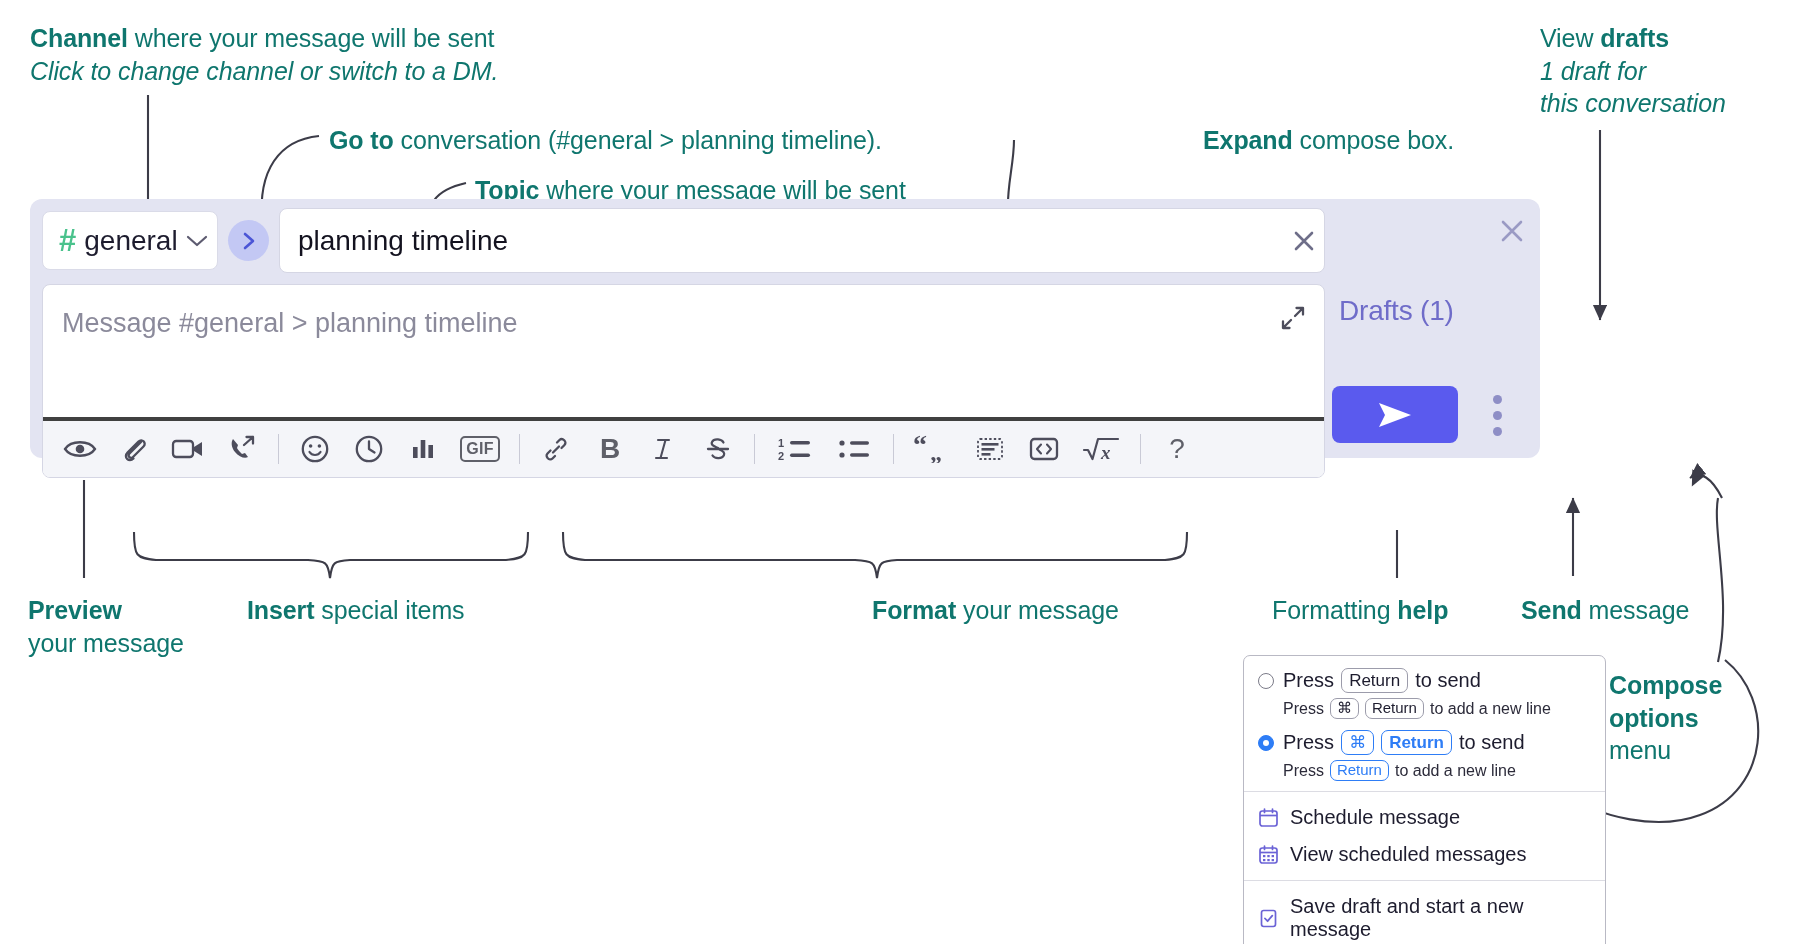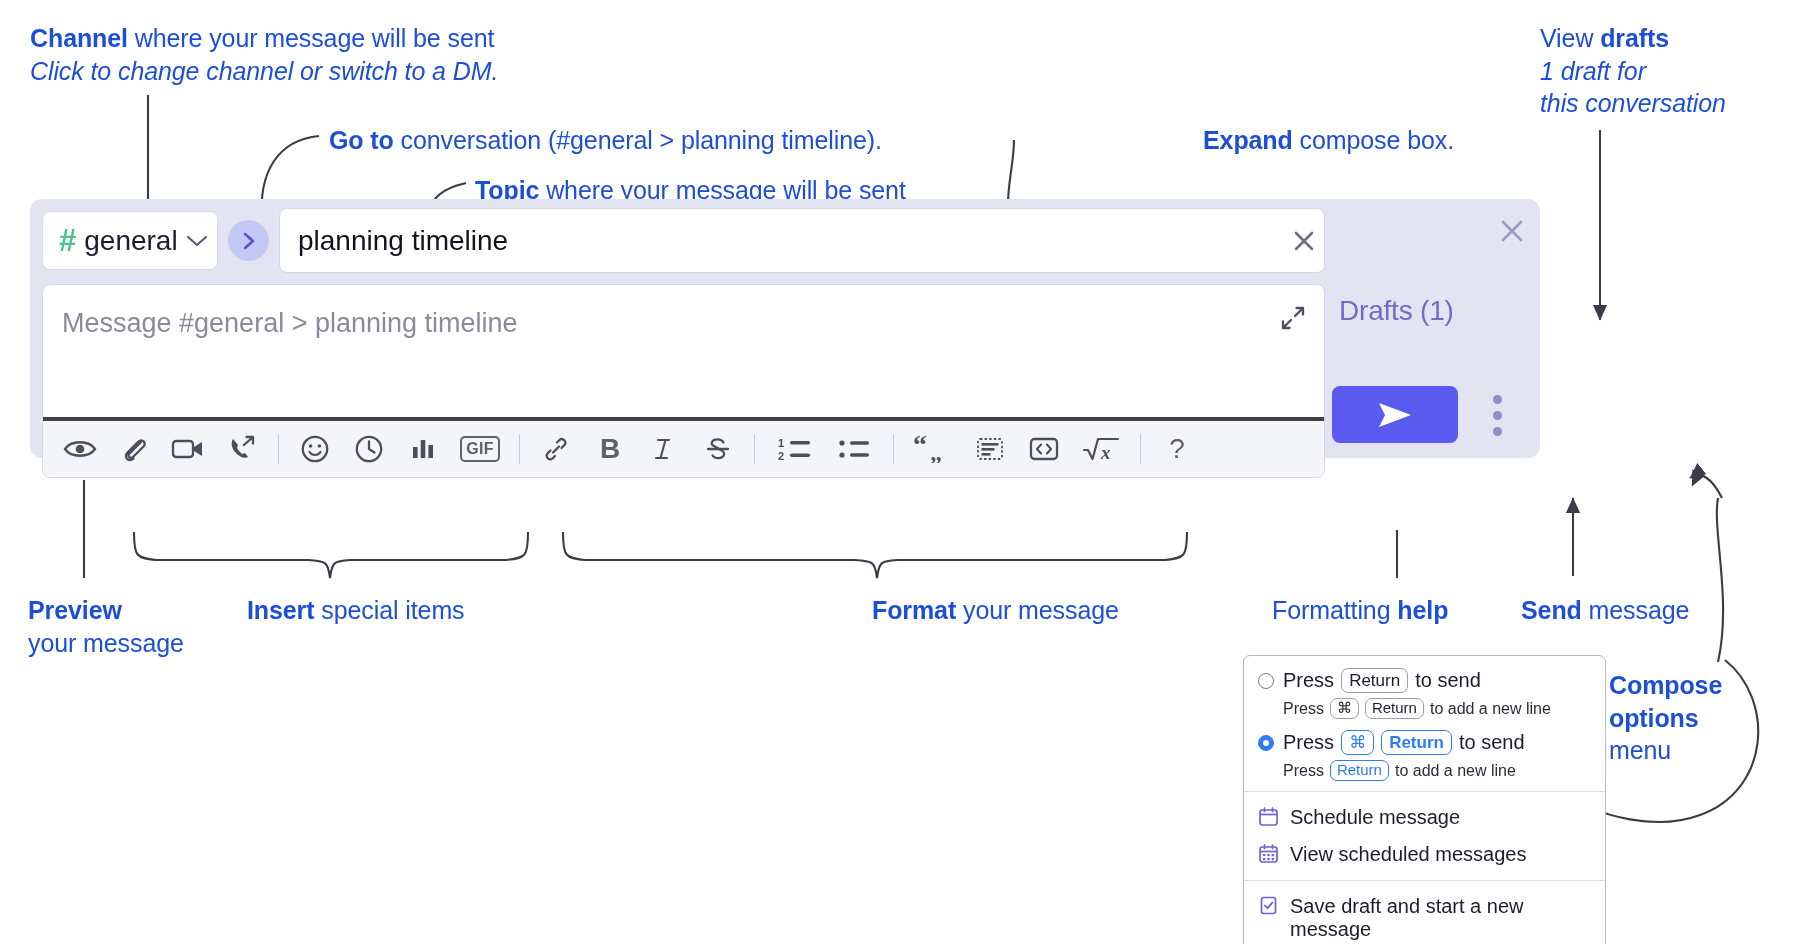--- a/index.html
+++ b/index.html
@@ -8,21 +8,21 @@
     background: #ffffff;
     font-family: "Liberation Sans", sans-serif;
     color: #1d1c2e;
     position: relative;
     overflow: hidden;
   }
   .stage { position: absolute; inset: 0; }
   .abs { position: absolute; }
 
   
-  .anno { font-size: 25px; line-height: 1.30; color: #1d4ed8; letter-spacing: -0.1px; }
+  .anno { font-size: 25px; line-height: 1.30; color: #0f766e; letter-spacing: -0.1px; }
   .anno b { font-weight: 700; }
   .anno i { font-style: italic; }
 
   
   #compose-widget {
     left: 30px; top: 199px; width: 1510px; height: 259px;
     background: #e3e4f2;
     border-radius: 12px;
   }
   #compose-inner {
@@ -110,21 +110,21 @@
   .radio.on::after { content: ""; position: absolute; left: 4px; top: 4px; width: 6px; height: 6px;
                      border-radius: 50%; background: #fff; }
   .opt-main { font-size: 20px; display: flex; align-items: center; gap: 7px; }
   .opt-sub { font-size: 16px; display: flex; align-items: center; gap: 6px; padding-left: 39px; margin-top: 5px; color: #2c2b3a; }
   .key { border: 1px solid #9c9cab; border-radius: 7px; padding: 1px 7px; font-size: 17px;
          line-height: 1.25; color: #1d1c2e; background: #fff; display: inline-block; }
   .opt-sub .key { font-size: 15px; padding: 0px 6px; }
   .key.blue { border-color: #2e7df6; color: #2e7df6; }
   .key.blue-b { border-color: #2e7df6; color: #2e7df6; font-weight: 700; }
   .divider { height: 1px; background: #dcdce3; }
-  .menu-item { display: flex; align-items: flex-start; gap: 11px; padding: 7px 14px; cursor: pointer; font-size: 20px; }
+  .menu-item { display: flex; align-items: center; gap: 11px; padding: 7px 14px; cursor: pointer; font-size: 20px; }
   .menu-item .mi-icon { width: 21px; height: 21px; flex: 0 0 auto; color: #6b63d6; }
   .menu-group { padding: 7px 0; }
 
   svg { display: block; }
 </style>
 </head>
 <body>
 
 <div class="stage">
 

